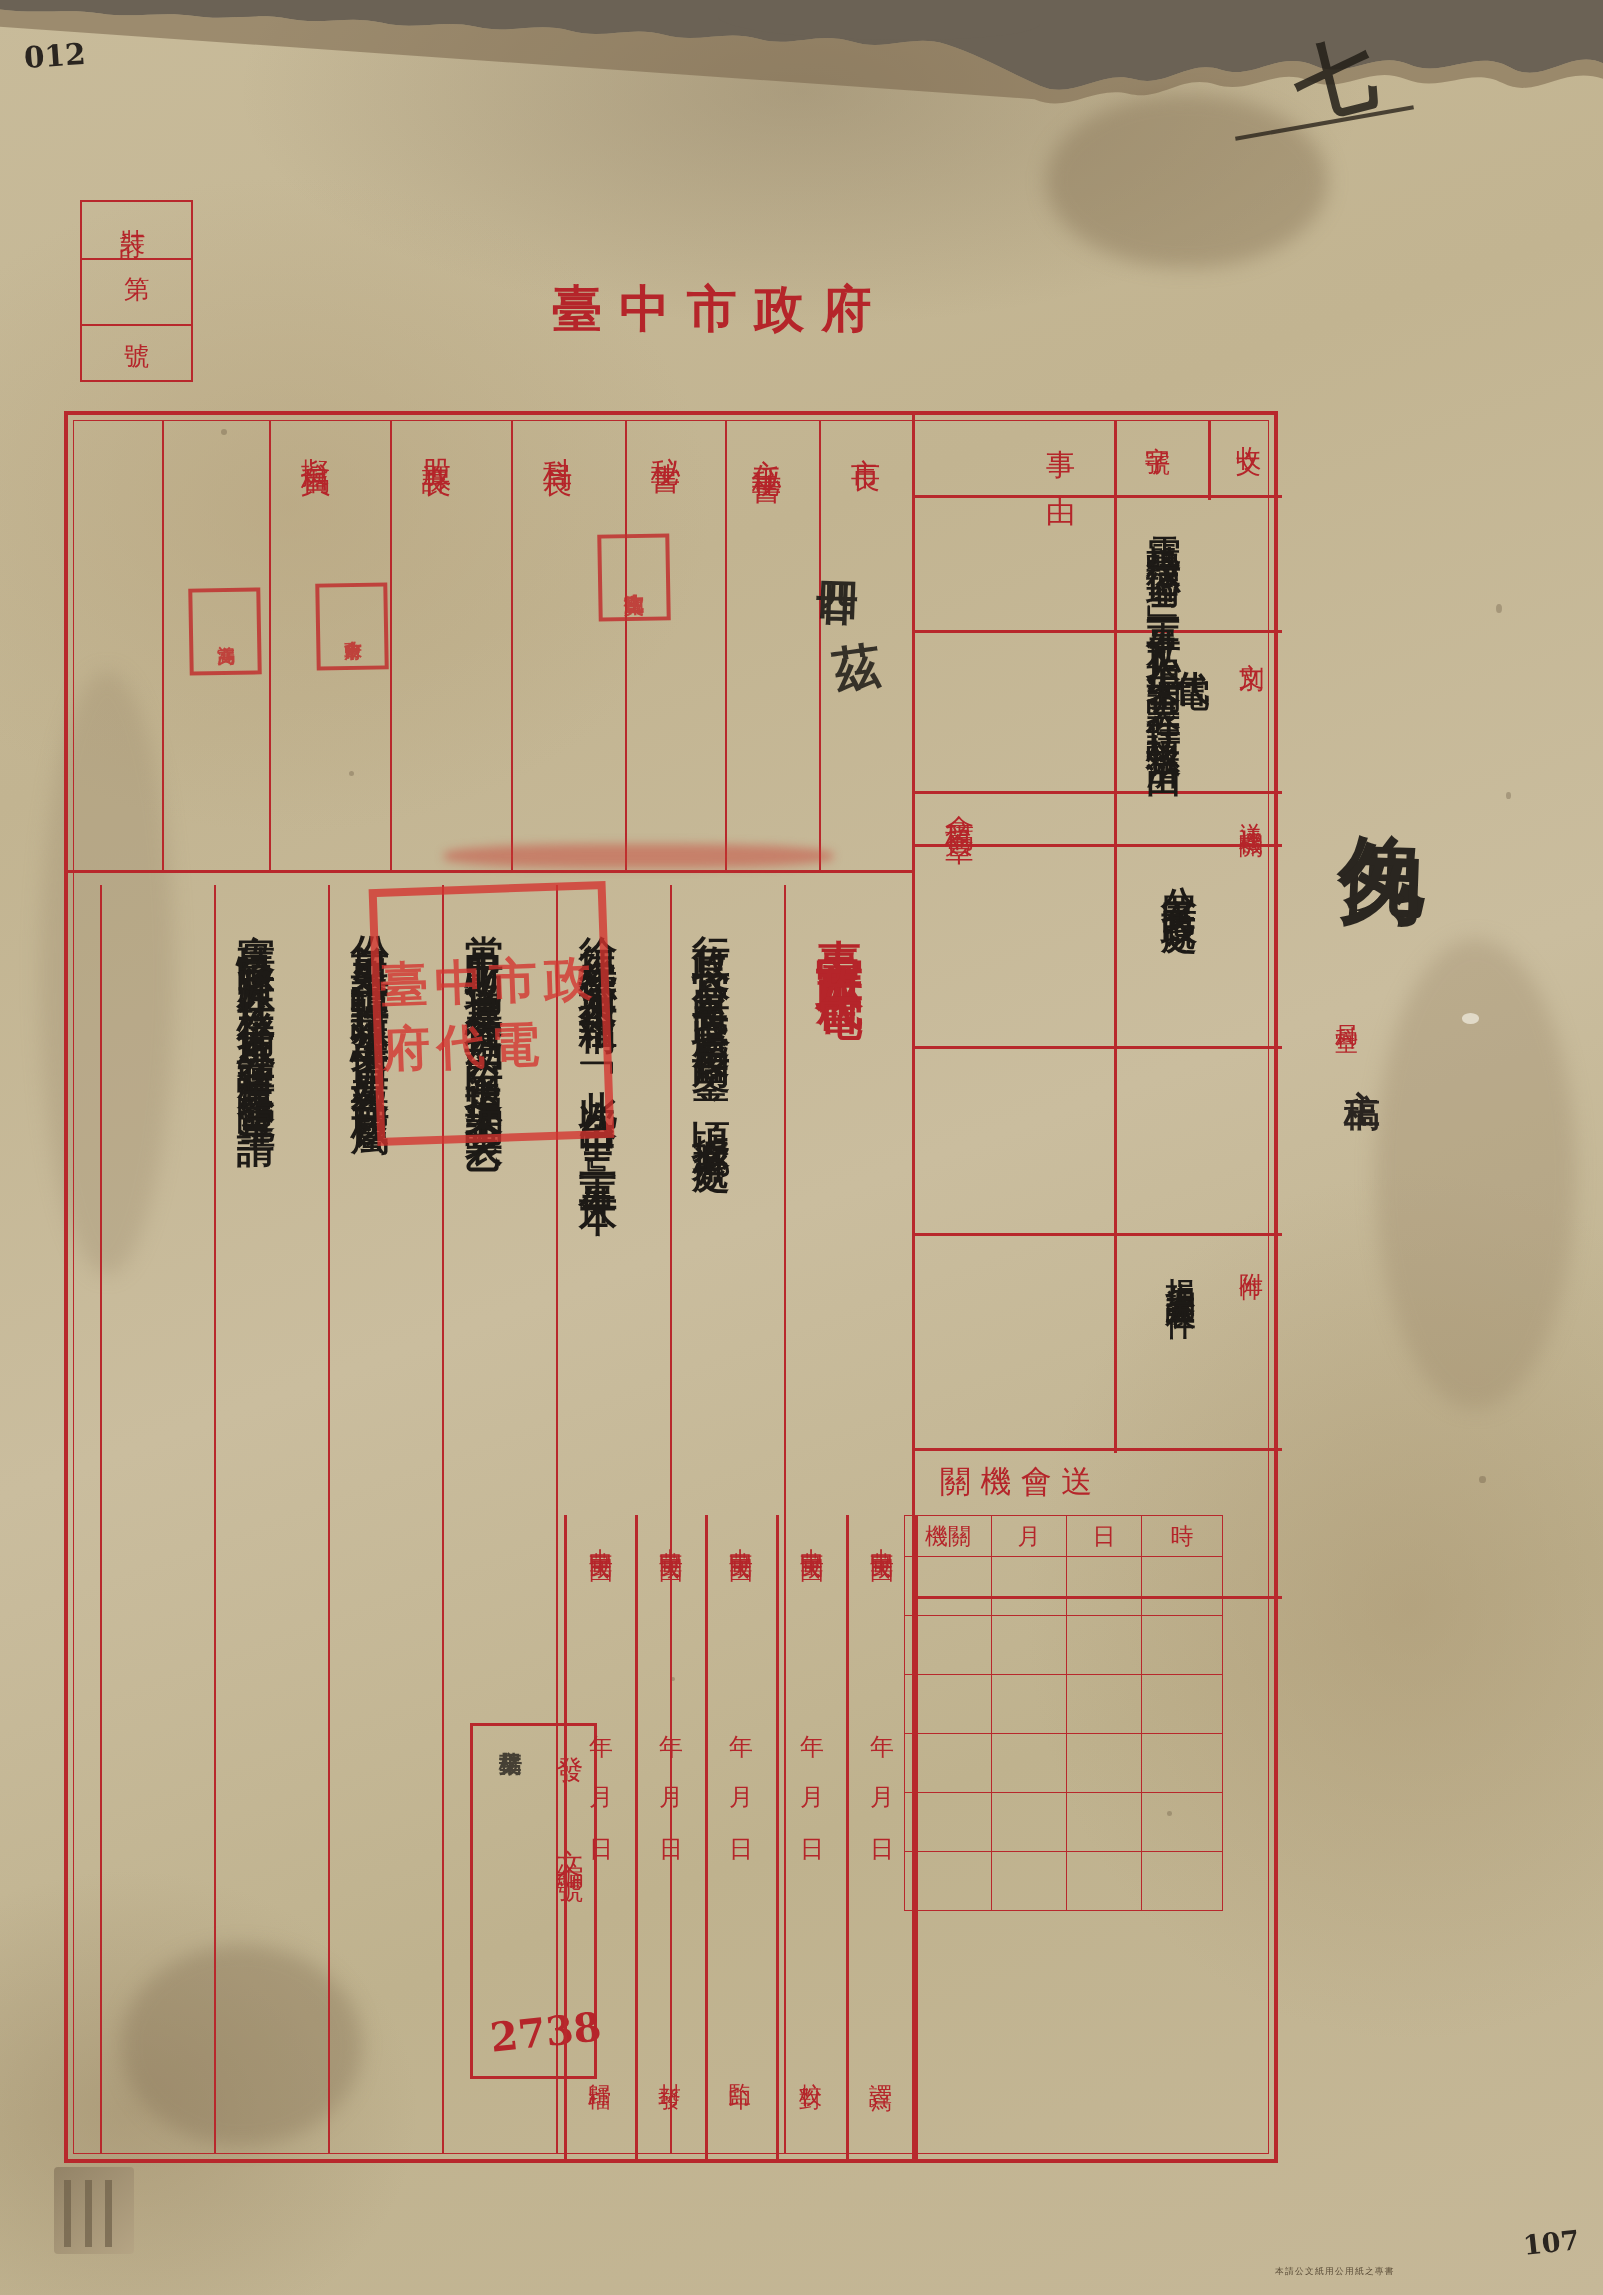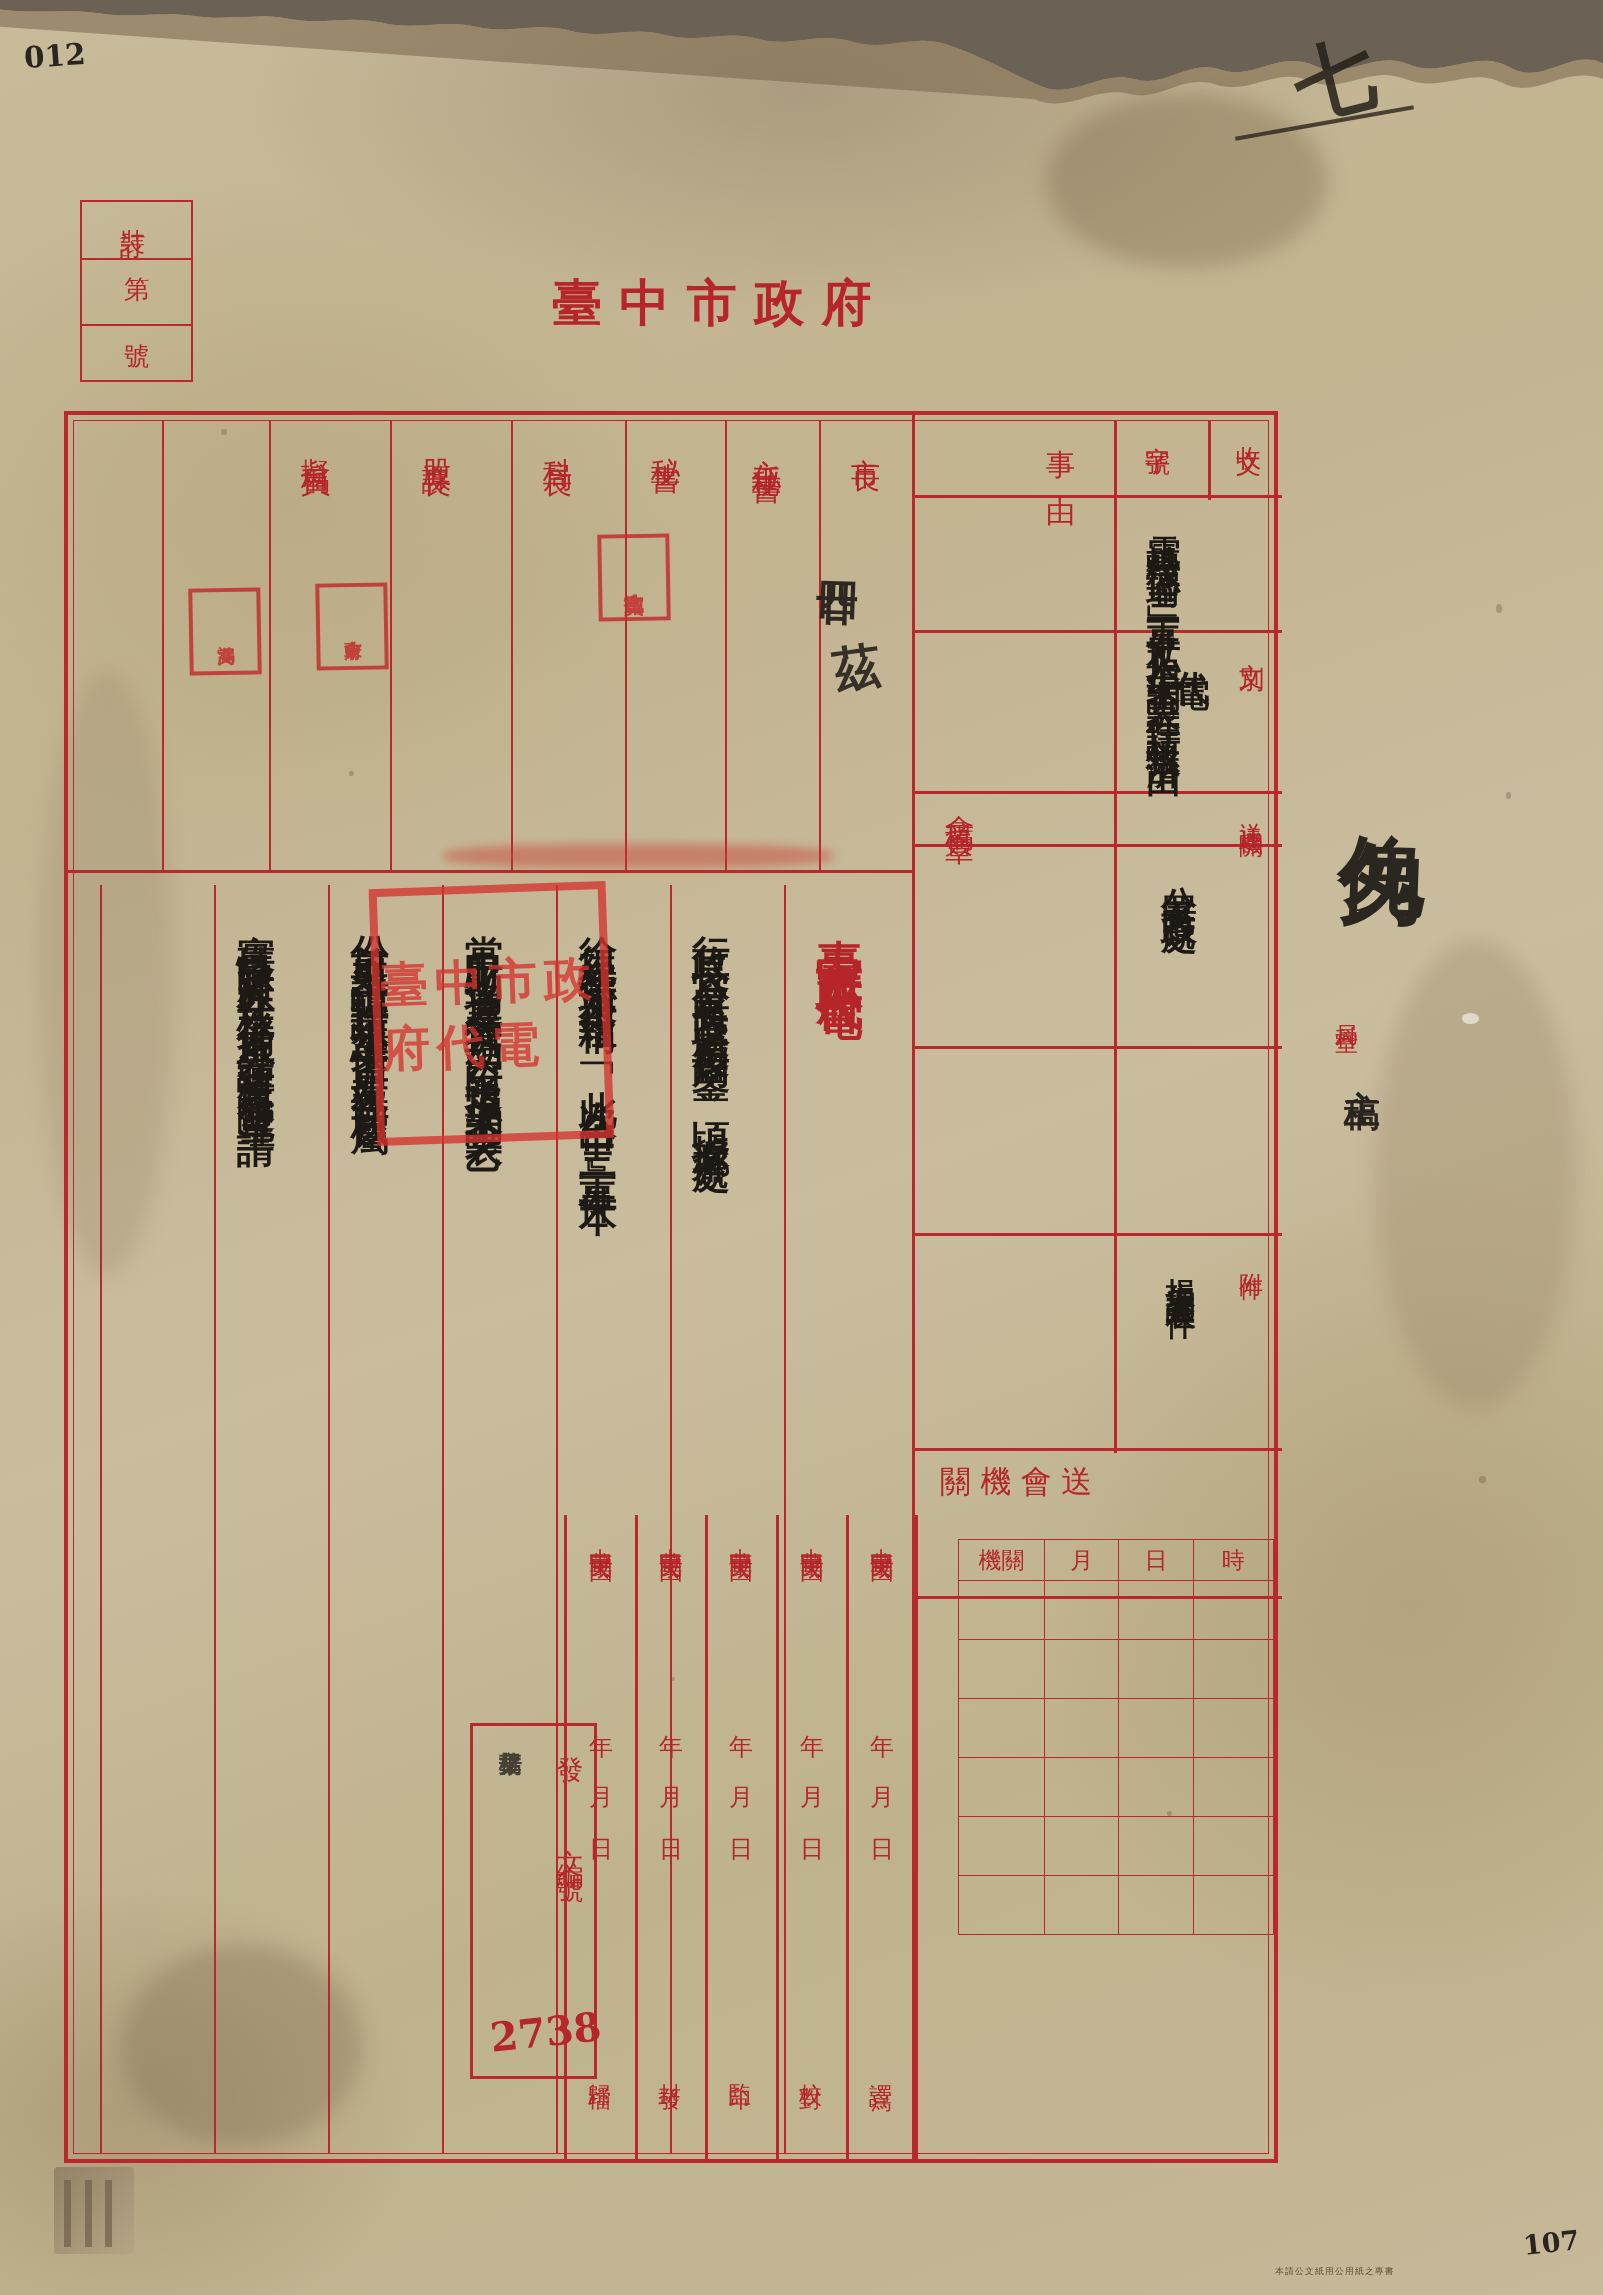--- a/index.html
+++ b/index.html
@@ -82,21 +82,21 @@
 
   .rline {
     position: absolute;
     background: #b8282c;
   }
 
   
   #title {
     position: absolute;
     left: 402px;
-    top: 270px;
+    top: 276px;
     width: 637px;
     text-align: center;
     color: #b5252a;
     font-size: 50px;
     letter-spacing: 17.4px;
     font-weight: bold;
     font-family: "DejaVu Serif", serif;
   }
 
   
@@ -332,21 +332,21 @@
     <div class="brush v" style="position:absolute;left:1087px;top:443px;font-size:36px;letter-spacing:8px;">公署民政處</div>
 
     <div class="h red" style="position:absolute;left:864px;top:168px;font-size:0px;"></div>
     <div class="v red" style="position:absolute;left:872px;top:376px;font-size:29.5px;letter-spacing:6.7px;">會稿簽章</div>
 
     <div class="v red" style="position:absolute;left:1167px;top:839px;font-size:24px;letter-spacing:4px;">附件</div>
     <div class="brush v" style="position:absolute;left:1093px;top:839px;font-size:29.5px;letter-spacing:5.4px;">損失調查表二件</div>
 
     <div class="h red" style="position:absolute;left:872px;top:1046px;font-size:31px;letter-spacing:9.4px;">關機會送</div>
 
-    <table class="grid-table" style="left:890px;top:1100px;margin-top:24px;">
+    <table class="grid-table" style="left:836px;top:1100px;">
       <tbody>
           <tr>
         <td style="width:86px;height:40px;text-align:center;">
           <span class="red" style="font-size:23px;">機關</span></td>
         <td style="width:74px;height:40px;text-align:center;">
           <span class="red" style="font-size:23px;">月</span></td>
         <td style="width:74px;height:40px;text-align:center;">
           <span class="red" style="font-size:23px;">日</span></td>
         <td style="width:80px;height:40px;text-align:center;">
           <span class="red" style="font-size:23px;">時</span></td>

